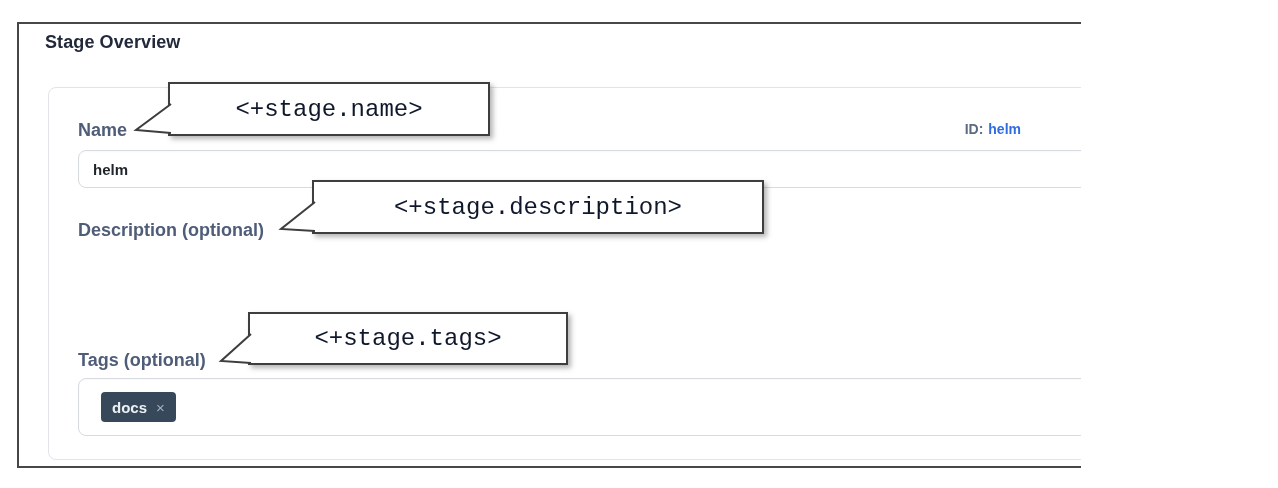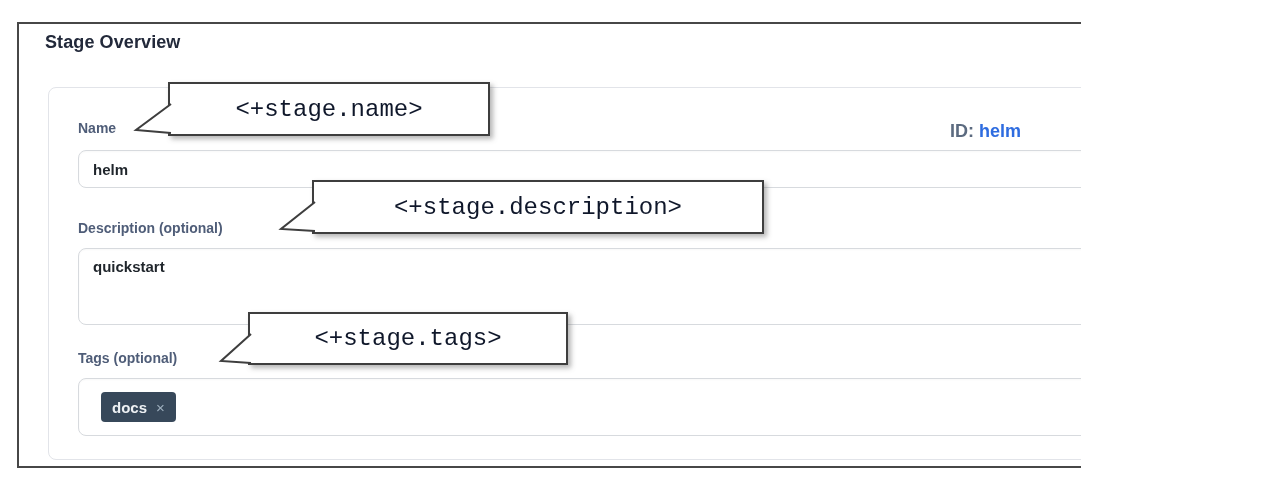--- a/index.html
+++ b/index.html
@@ -13,24 +13,24 @@
   }
   .page-title{
     position:absolute;left:45px;top:32px;font-size:18px;font-weight:700;
     color:#22293a;letter-spacing:.1px;
   }
   .panel{
     position:absolute;left:48px;top:87px;width:1204px;height:371px;
     border:1px solid #e2e4e9;border-radius:8px;background:#ffffff;
   }
   .field-label{
-    position:absolute;font-size:14px;font-weight:600;color:#4f5d78;
+    position:absolute;font-size:18px;font-weight:600;color:#4f5d78;
   }
   .stage-id{
-    position:absolute;top:121px;right:60px;font-size:18px;font-weight:600;
+    position:absolute;top:121px;right:60px;font-size:14px;font-weight:600;
     display:flex;gap:5px;align-items:flex-start;
   }
   .stage-id .id-label{color:#5c6b80;}
   .stage-id .id-value{color:#2e6ce0;}
   .text-input{
     position:absolute;left:78px;width:1140px;height:38px;box-sizing:border-box;
     border:1px solid #d7dade;border-radius:8px;background:#ffffff;
     font-family:"Liberation Sans",sans-serif;font-size:15px;font-weight:600;color:#1f252b;
     padding:0 14px;outline:none;box-shadow:inset 0 1px 2px rgba(0,0,0,.03);
   }
@@ -91,26 +91,20 @@
 
   <div class="stage-id">
     <span class="id-label">ID:</span>
     <span class="id-value">helm</span>
   </div>
 
   <input class="text-input" style="top: 150px;" type="text" value="helm">
 
   <div class="field-label" style="left:78px;top:220px;">Description (optional)</div>
 
-  <div class="textarea-wrap">
-    <textarea style="">quickstart</textarea>
-    <svg class="resize-handle" viewBox="0 0 12 12">
-      <path d="M10.5 3 L3 10.5 M10.5 7 L7 10.5" stroke="#9aa0a8" stroke-width="1.3" fill="none"></path>
-    </svg>
-  </div>
 
   <div class="field-label" style="left:78px;top:350px;">Tags (optional)</div>
 
   <div class="tags-input">
     <span class="tag-chip">
       <span>docs</span>
       <span class="tag-remove">×</span>
     </span>
   </div>
 

